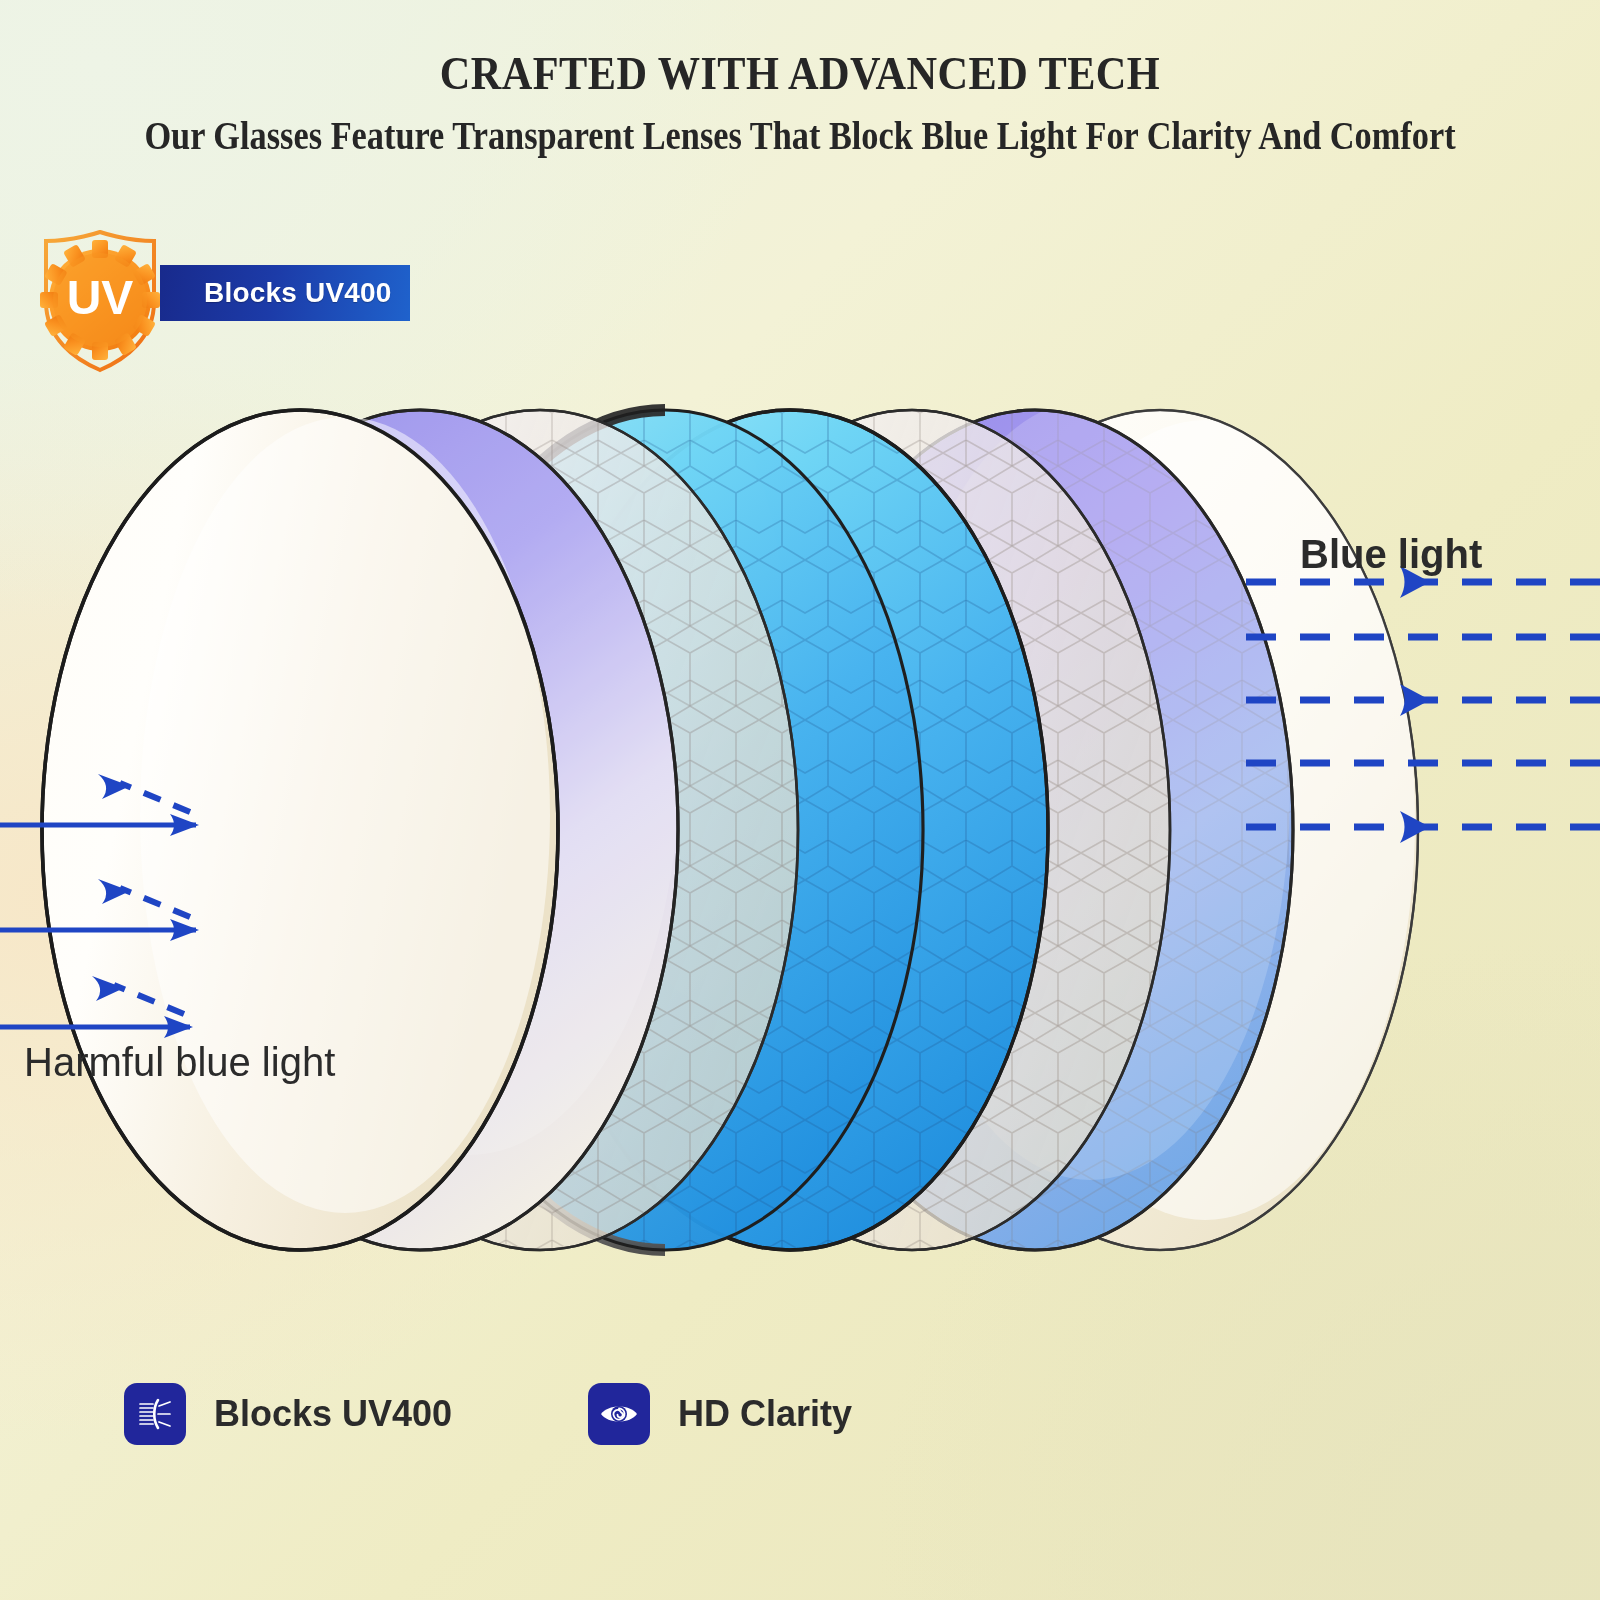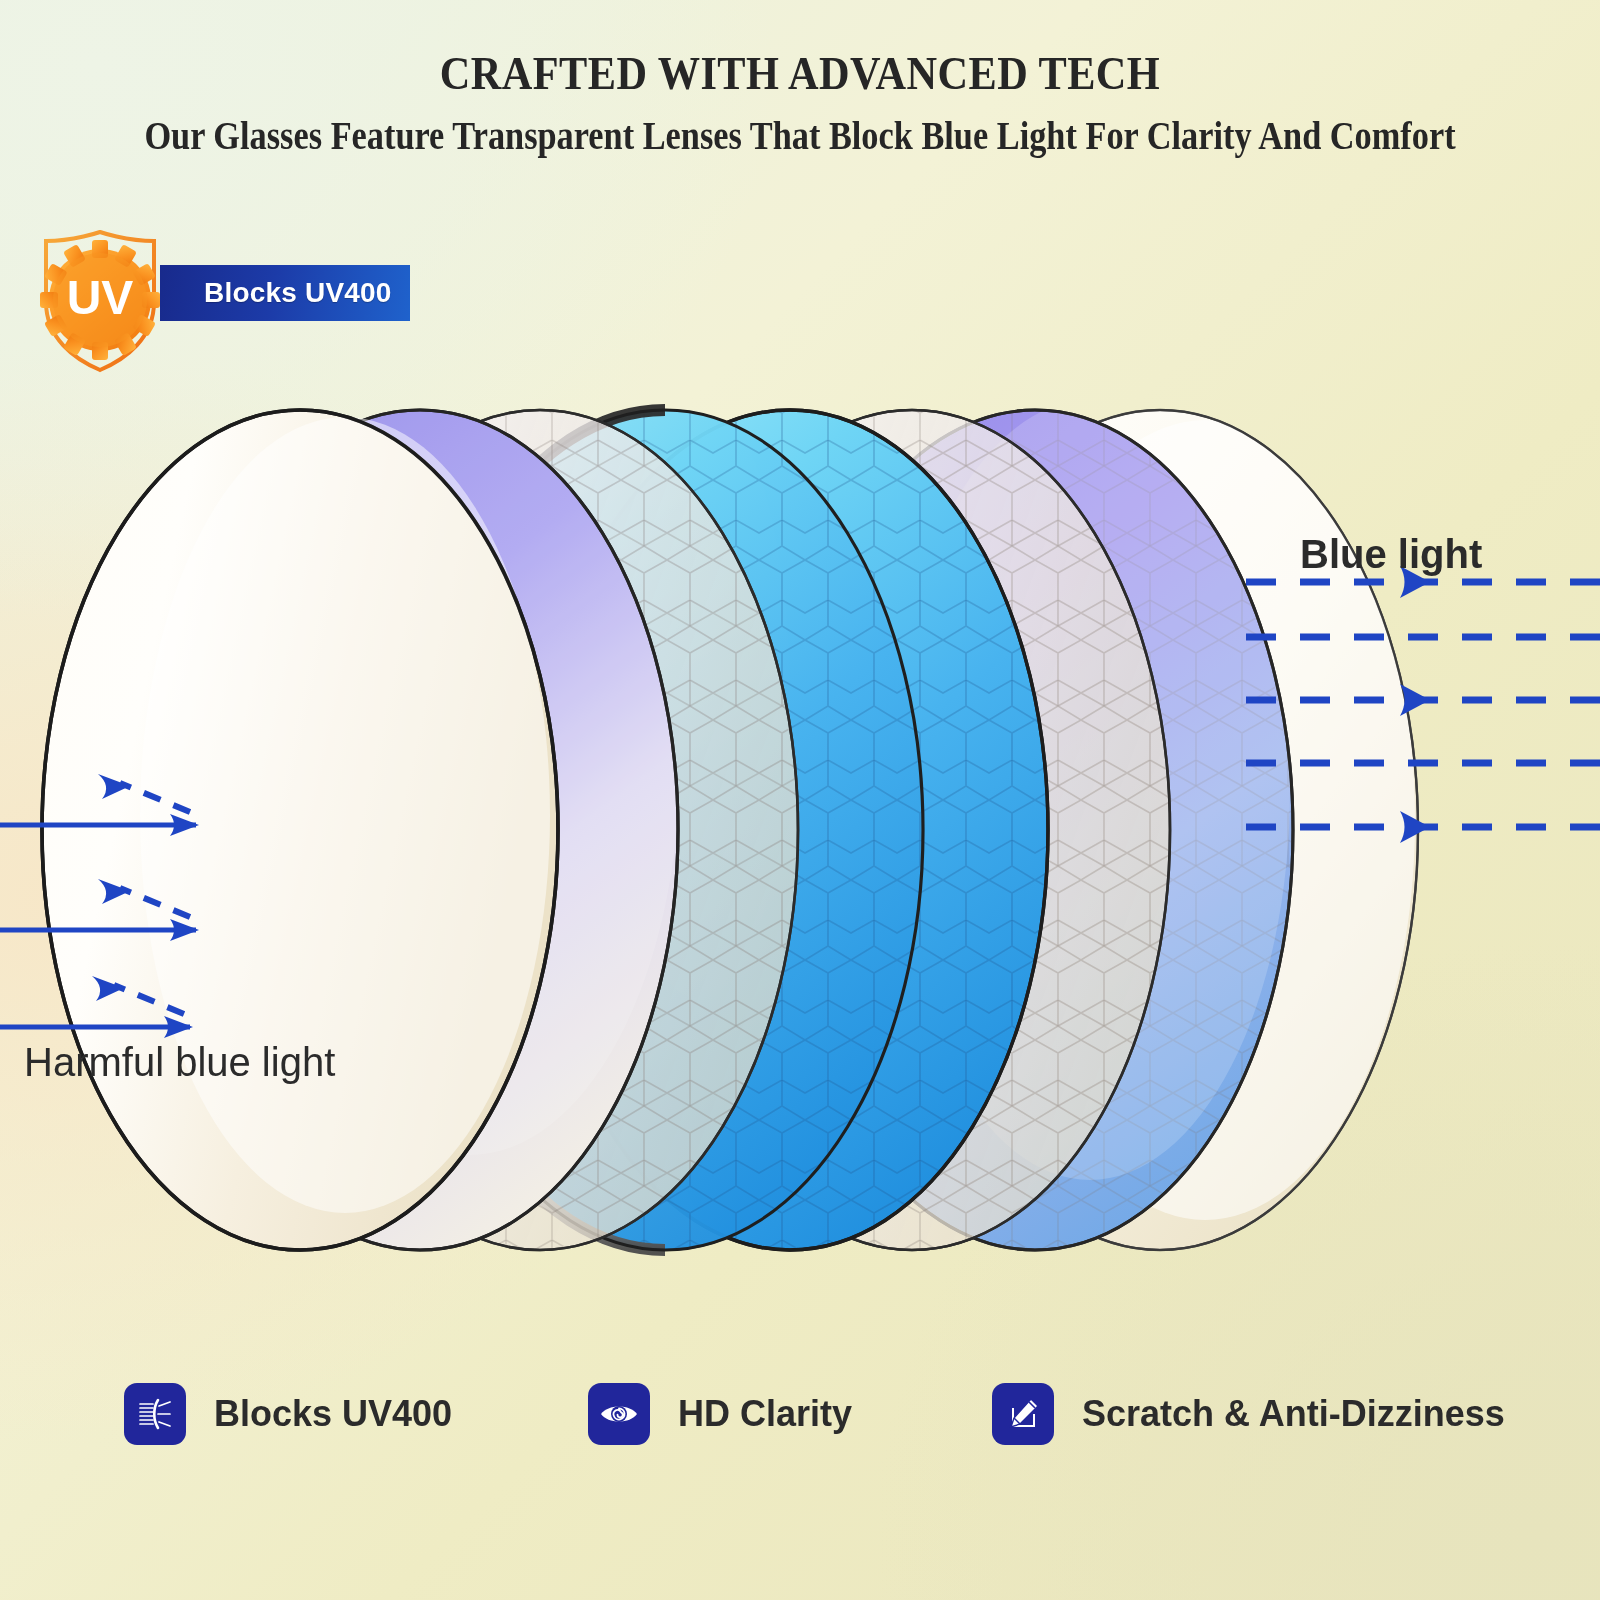--- a/index.html
+++ b/index.html
@@ -352,26 +352,15 @@
       <div class="ico">
         <svg viewBox="0 0 44 44" width="44" height="44">
           <path d="M4 22 C11 12 33 12 40 22 C33 32 11 32 4 22 Z" fill="#ffffff"></path>
           <circle cx="22" cy="22" r="8" fill="#21269b"></circle>
           <path d="M22 16.5 a5.5 5.5 0 1 1 -5.2 7.2 a4 4 0 1 1 7.3 -3.4 a2.6 2.6 0 1 1 -3.6 2.4" fill="none" stroke="#ffffff" stroke-width="1.8" stroke-linecap="round"></path>
         </svg>
       </div>
       <div class="txt">HD Clarity</div>
     </div>
 
-    <div class="feat" id="feat2">
-      <div class="ico">
-        <svg viewBox="0 0 44 44" width="44" height="44">
-          <path d="M12 16 L12 34 L33 34 L33 22" fill="none" stroke="#ffffff" stroke-width="2"></path>
-          <path d="M30 7 L37 14 L19 32 L10 35 L13 26 Z" fill="#ffffff" stroke="#21269b" stroke-width="1.4"></path>
-          <line x1="28" y1="10" x2="34" y2="16" stroke="#21269b" stroke-width="1.6"></line>
-          <path d="M13 26 L19 32" stroke="#21269b" stroke-width="1.4"></path>
-        </svg>
-      </div>
-      <div class="txt">Scratch &amp; Anti-Dizziness</div>
-    </div>
   </div>
 
 </div>
 
 </body></html>

